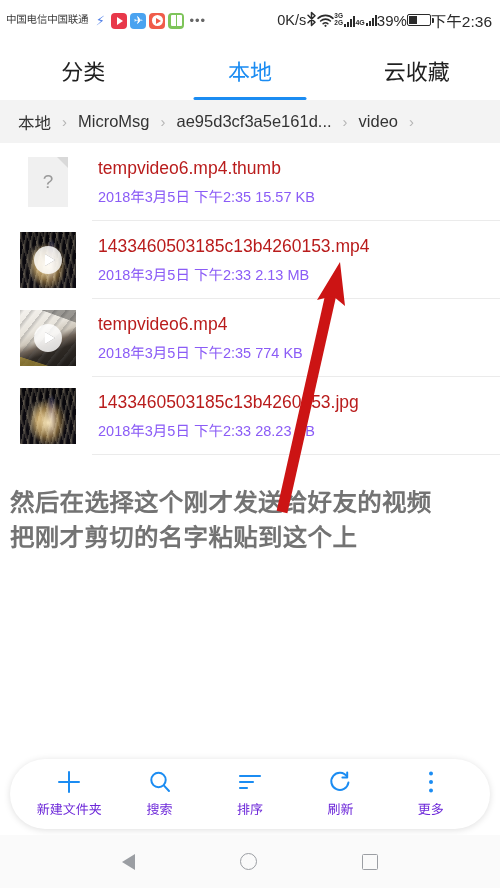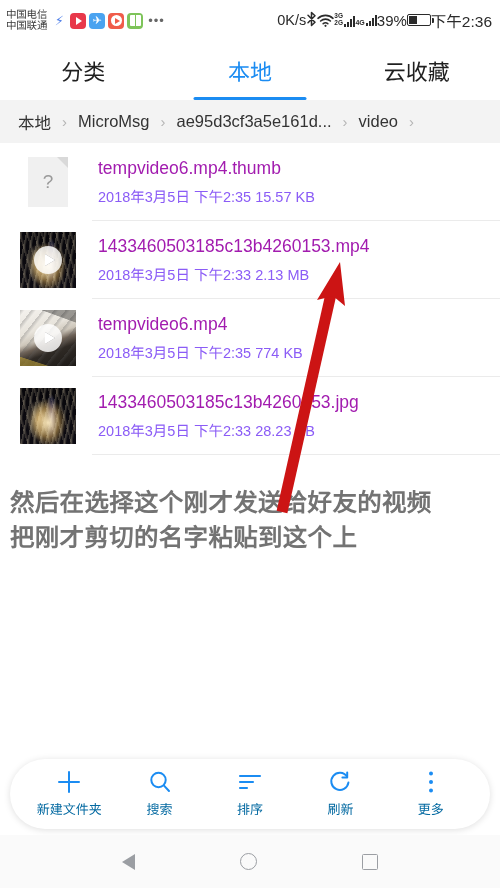--- a/index.html
+++ b/index.html
@@ -24,21 +24,21 @@
     position: relative;
     height: 40px;
     width: 100%;
     display: flex;
     align-items: center;
     padding: 0 8px 0 6px;
     background: #ffffff;
   }
   .carriers {
     display: flex;
-    flex-direction: column;
+    flex-direction: row;
     justify-content: center;
     line-height: 1.08;
     font-size: 10.5px;
     color: #3a3a3a;
     letter-spacing: -0.2px;
     white-space: nowrap;
     align-items: center;
   }
   .notif-icons {
     display: flex;
@@ -284,21 +284,21 @@
     width: 0; height: 0;
     border-left: 10px solid #ffffff;
     border-top: 6.5px solid transparent;
     border-bottom: 6.5px solid transparent;
     margin-left: 4px;
     filter: drop-shadow(0 0 0.4px rgba(120,120,120,0.9));
   }
   .meta { margin-left: 22px; min-width: 0; }
   .fname {
     font-size: 17.5px;
-    color: #a21caf;
+    color: #b91c1c;
     line-height: 1.25;
     white-space: nowrap;
   }
   .fsub {
     font-size: 14.5px;
     color: #8b5cf6;
     margin-top: 6px;
     white-space: nowrap;
   }
 
@@ -349,21 +349,21 @@
     flex-direction: column;
     align-items: center;
     justify-content: center;
     gap: 5px;
   }
   .tico {
     height: 24px;
     display: flex; align-items: center; justify-content: center;
     color: #1b8cf2;
   }
-  .tlabel { font-size: 13px; color: #0369a1; }
+  .tlabel { font-size: 13px; color: #6d28d9; }
 
   .toolbar-divider {
     position: absolute;
     left: 0; right: 0; bottom: 53px;
     height: 1px; background: #ededed;
   }
 
   
   .navbar {
     position: absolute;

